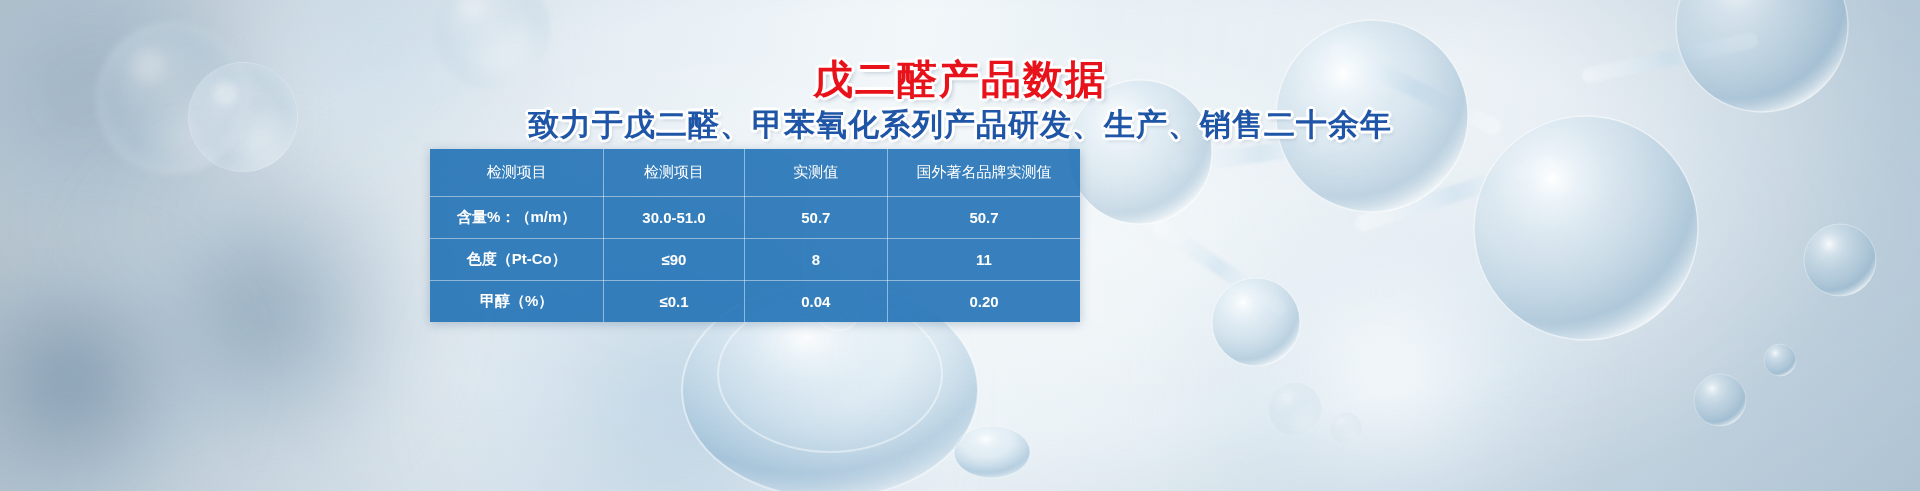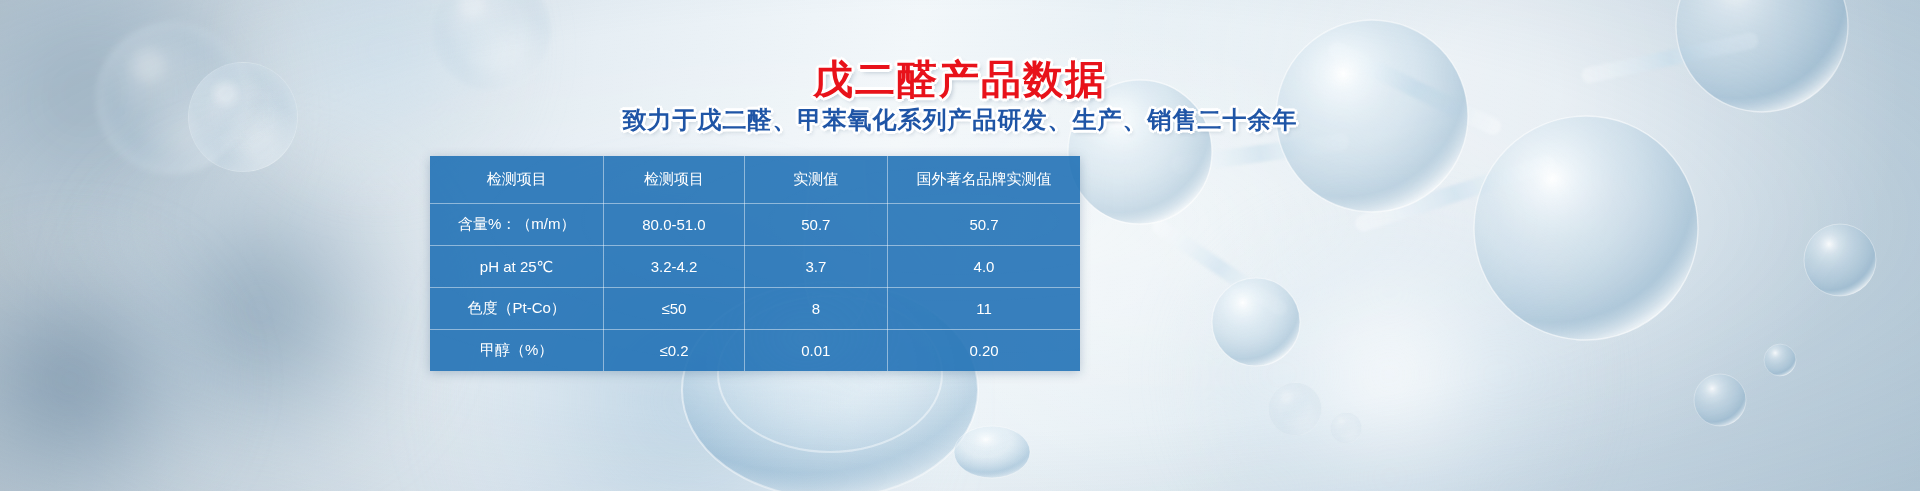--- a/index.html
+++ b/index.html
@@ -48,49 +48,48 @@
     -webkit-text-stroke:0px;
     text-shadow:
       2px 0 0 #fff,-2px 0 0 #fff,0 2px 0 #fff,0 -2px 0 #fff,
       2px 2px 0 #fff,-2px 2px 0 #fff,2px -2px 0 #fff,-2px -2px 0 #fff,
       3px 0 0 #fff,-3px 0 0 #fff,0 3px 0 #fff,0 -3px 0 #fff,
       3px 3px 5px rgba(40,70,100,.35);
   }
   .subtitle{
     margin:0;padding:0;
     position:absolute;left:0;right:0;top:104px;
-    font-size:24px;font-weight:bold;letter-spacing:1px;
+    font-size:31px;font-weight:bold;letter-spacing:1px;
     color:#1f55a6;
     text-shadow:
       2px 0 0 #fff,-2px 0 0 #fff,0 2px 0 #fff,0 -2px 0 #fff,
       2px 2px 0 #fff,-2px 2px 0 #fff,2px -2px 0 #fff,-2px -2px 0 #fff,
       3px 0 0 #fff,-3px 0 0 #fff,0 3px 0 #fff,0 -3px 0 #fff,
       2px 3px 4px rgba(40,70,100,.30);
   }
   
   .table-wrap{
     position:absolute;left:430px;top:149px;width:650px;
   }
   table.spec{
     width:650px;border-collapse:collapse;
     background:rgba(28,110,180,.88);
     box-shadow:0 2px 10px rgba(20,60,100,.25);
-    margin-top:7px;
   }
   table.spec th,table.spec td{
     color:#ffffff;font-size:15px;font-weight:normal;
     text-align:center;vertical-align:middle;
     border-right:1px solid rgba(255,255,255,.45);
     border-bottom:1px solid rgba(255,255,255,.45);
     padding:0;
   }
   table.spec th:last-child,table.spec td:last-child{border-right:none;}
   table.spec tr:last-child td{border-bottom:none;}
   table.spec thead th{height:47px;}
-  table.spec tbody td{height:41px;}
+  table.spec tbody td{height:41px;font-weight:bold;}
   .col1{width:174px;}
   .col2{width:140px;}
   .col3{width:143px;}
   .col4{width:193px;}
 </style>
 </head>
 <body>
 
 <div class="banner">
 
@@ -173,39 +172,33 @@
         <tr>
           <th class="col1">检测项目</th>
           <th class="col2">检测项目</th>
           <th class="col3">实测值</th>
           <th class="col4">国外著名品牌实测值</th>
         </tr>
       </thead>
       <tbody>
         <tr>
           <td class="col1">含量%：（m/m）</td>
-          <td class="col2">80.0-51.0</td>
+          <td class="col2">30.0-51.0</td>
           <td class="col3">50.7</td>
           <td class="col4">50.7</td>
         </tr>
         <tr>
-          <td class="col1">pH at 25℃</td>
-          <td class="col2">3.2-4.2</td>
-          <td class="col3">3.7</td>
-          <td class="col4">4.0</td>
-        </tr>
-        <tr>
           <td class="col1">色度（Pt-Co）</td>
-          <td class="col2">≤50</td>
+          <td class="col2">≤90</td>
           <td class="col3">8</td>
           <td class="col4">11</td>
         </tr>
         <tr>
           <td class="col1">甲醇（%）</td>
-          <td class="col2">≤0.2</td>
-          <td class="col3">0.01</td>
+          <td class="col2">≤0.1</td>
+          <td class="col3">0.04</td>
           <td class="col4">0.20</td>
         </tr>
       </tbody>
     </table>
   </div>
 
 </div>
 
 </body></html>

